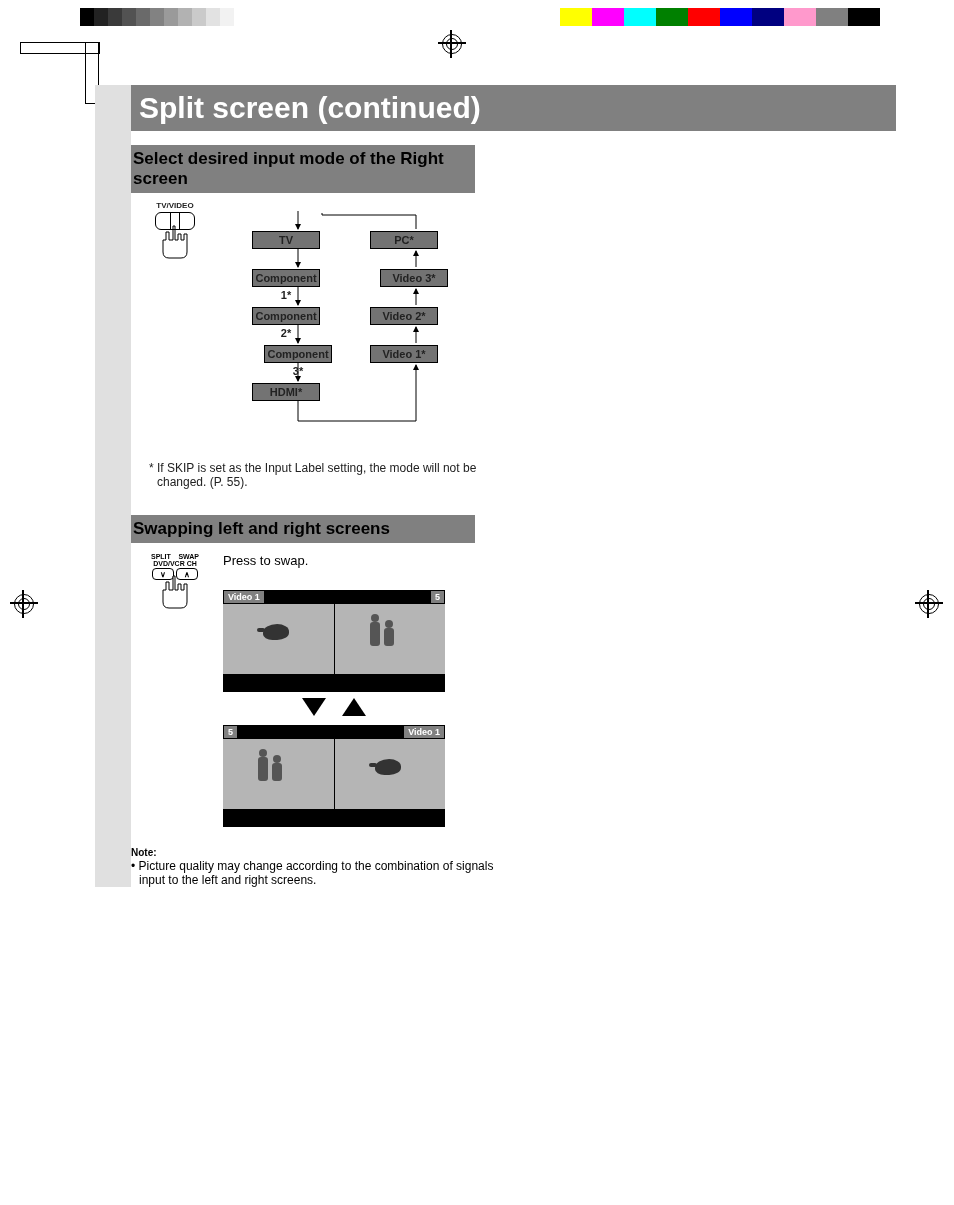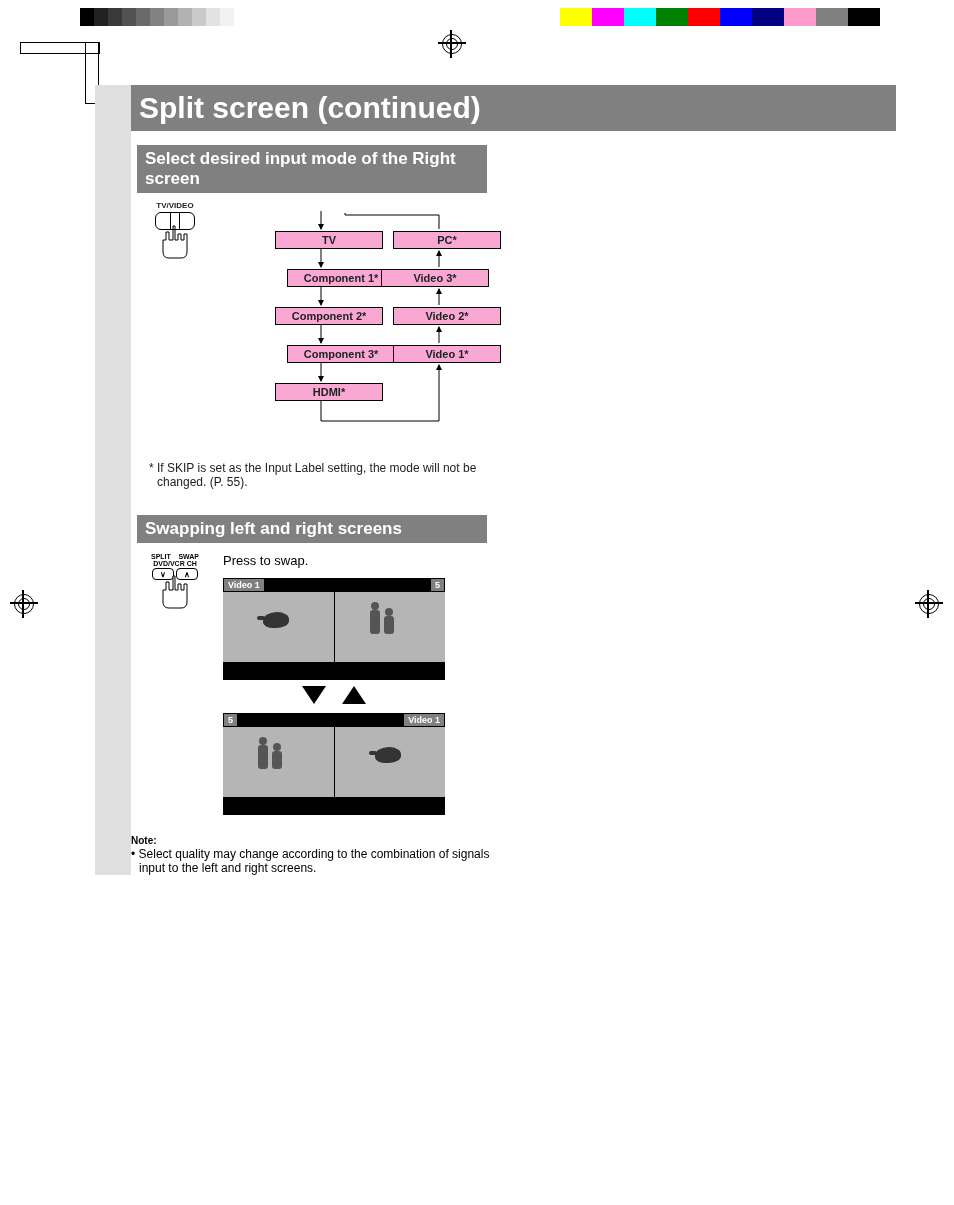--- a/index.html
+++ b/index.html
@@ -31,36 +31,36 @@
   .crop-bl { left:20px; bottom:20px; top:auto; left:20px; width:80px; height:12px; }
   .crop-bl { left:20px; top:1155px; width:80px; height:12px; }
   .crop-bl::after { top:auto; bottom:0; border:1px solid #000; border-bottom:none; height:60px; }
 
   
   .page { position: relative; padding-top: 85px; padding-left: 125px; padding-right: 58px; width: 954px; }
 
   .gray-margin { position:absolute; left:95px; top:85px; width:36px; height:1035px; background:#e0e0e0; }
 
   .title-bar { background:#808080; color:#fff; font-weight:bold; font-size:30px; padding:6px 14px; margin-bottom:14px; }
-  .section-bar { background:#808080; color:#ffffff; font-weight:bold; font-size:17px; padding:4px 8px; width:350px;margin-left:12px; }
-
-  .section-body { display:flex; gap:30px; padding:8px 0 0 20px; font-size:13px; color:#222; }
+  .section-bar { background:#808080; color:#000000; font-weight:bold; font-size:17px; padding:4px 8px; width:350px; }
+
+  .section-body { display:flex; gap:7px; padding:8px 0 0 20px; font-size:13px; color:#222; }
 
   
   .btn-ico { width:60px; text-align:center; font-size:8px; font-weight:bold; }
   .btn-shape { width:40px; height:18px; border:1px solid #000; border-radius:6px; margin:2px auto 0; position:relative; }
   .btn-shape::before { content:""; position:absolute; left:14px; right:14px; top:-1px; bottom:-1px; border-left:1px solid #000; border-right:1px solid #000; }
   .arr-btns { width:48px; margin:0 auto; font-size:7px; font-weight:bold; text-align:center; }
   .arr-btns .row2 { display:flex; gap:2px; justify-content:center; margin-top:1px;}
   .arr-btns .ab { width:22px; height:12px; border:1px solid #000; border-radius:4px; display:flex; align-items:center; justify-content:center; font-size:8px;}
   .hand-svg { width:40px; height:36px; margin:-6px auto 0; display:block; }
 
   
   .flow { position:relative; width:210px; height:230px; margin-left:40px; margin-top:10px; }
-  .fbox { position:absolute; width:108px; height:18px; border:1px solid #000; text-align:center; font-size:11px; font-weight:bold; line-height:17px; background:#f9a8d4; }
+  .fbox { position:absolute; width:68px; height:18px; border:1px solid #000; text-align:center; font-size:11px; font-weight:bold; line-height:17px; background:#737373; }
   .flow svg { position:absolute; left:0; top:0; }
 
   .footnote { font-size:12px; color:#222; margin:20px 0 0 24px; width:350px; text-indent:-8px; padding-left:8px;}
 
   
   .swap-block { margin-top:26px; }
   .swap-body { padding:10px 0 0 20px; font-size:13px; }
   .tv-pair { width:222px; background:#000; position:relative; }
   .tv-pair .labels { display:flex; justify-content:space-between; padding:0; }
   .tv-pair .lab { background:#808080; color:#fff; font-size:9px; font-weight:bold; padding:1px 4px; border:1px solid #000; }
@@ -167,26 +167,26 @@
 
           <polyline points="46,190 46,210 164,210 164,154" fill="none" stroke="#000" marker-end="url(#ah)"></polyline>
 
           <line x1="164" y1="132" x2="164" y2="116" stroke="#000" marker-end="url(#ah)"></line>
           <line x1="164" y1="94" x2="164" y2="78" stroke="#000" marker-end="url(#ah)"></line>
           <line x1="164" y1="56" x2="164" y2="40" stroke="#000" marker-end="url(#ah)"></line>
 
           <polyline points="164,18 164,4 70,4 70,2" fill="none" stroke="#000"></polyline>
         </svg>
         <div class="fbox" style="left:0; top:20px">TV</div>
-        <div class="fbox" style="left:12px; top:58px">Component 1*</div>
+        <div class="fbox" style="left:0; top:58px">Component 1*</div>
         <div class="fbox" style="left:0; top:96px">Component 2*</div>
         <div class="fbox" style="left:12px; top:134px">Component 3*</div>
         <div class="fbox" style="left:0; top:172px">HDMI*</div>
         <div class="fbox" style="left:118px; top:20px">PC*</div>
-        <div class="fbox" style="left:106px; top:58px">Video 3*</div>
+        <div class="fbox" style="left:128px; top:58px">Video 3*</div>
         <div class="fbox" style="left:118px; top:96px">Video 2*</div>
         <div class="fbox" style="left:118px; top:134px">Video 1*</div>
       </div>
     </div>
   </div>
   <div class="footnote">* If SKIP is set as the Input Label setting, the mode will not be changed. (P. 55).</div>
 
   <div class="swap-block">
     <div class="section-bar">Swapping left and right screens</div>
     <div class="swap-body" style="display:flex; gap:18px;">
@@ -200,21 +200,21 @@
           <div class="row2">
               <div class="ab">∨</div>
               <div class="ab">∧</div>
             </div>
         </div>
         <svg class="hand-svg" viewBox="0 0 40 36">
           <path d="M18 2 v14 h-4 v-8 h-3 v8 h-3 v12 q0 6 6 6 h12 q6 0 6-6 v-18 h-3 v6 h-3 v-6 h-3 v6 h-3 v-14 z" fill="#fff" stroke="#000" stroke-width="1"></path>
         </svg>
       </div>
       <div>
-        <div style="margin-bottom:10px;">Press to swap.</div>
+        <div style="margin-bottom:22px;">Press to swap.</div>
 
         <div class="tv-pair">
           <div class="labels">
               <span class="lab">Video 1</span>
               <span class="lab">5</span>
             </div>
           <div class="pics">
             <div class="pic">
                 <div class="bird" style="left:40px;top:20px"></div>
               </div>
@@ -249,19 +249,19 @@
                 <div class="bird" style="left:40px;top:20px"></div>
               </div>
           </div>
           <div class="footpad"></div>
         </div>
       </div>
     </div>
 
     <div class="note">
       <b>Note:</b>
-      <div class="bullet">• Select quality may change according to the combination of signals input to the left and right screens.</div>
+      <div class="bullet">• Picture quality may change according to the combination of signals input to the left and right screens.</div>
     </div>
   </div>
 </div>
 
 <div class="page-num">38</div>
 <div class="footer-bar">For assistance, please call : 1-888-VIEW PTV(843-9788) or, contact us via the web at: http://www.panasonic.com/contactinfo</div>
 
 </body></html>

